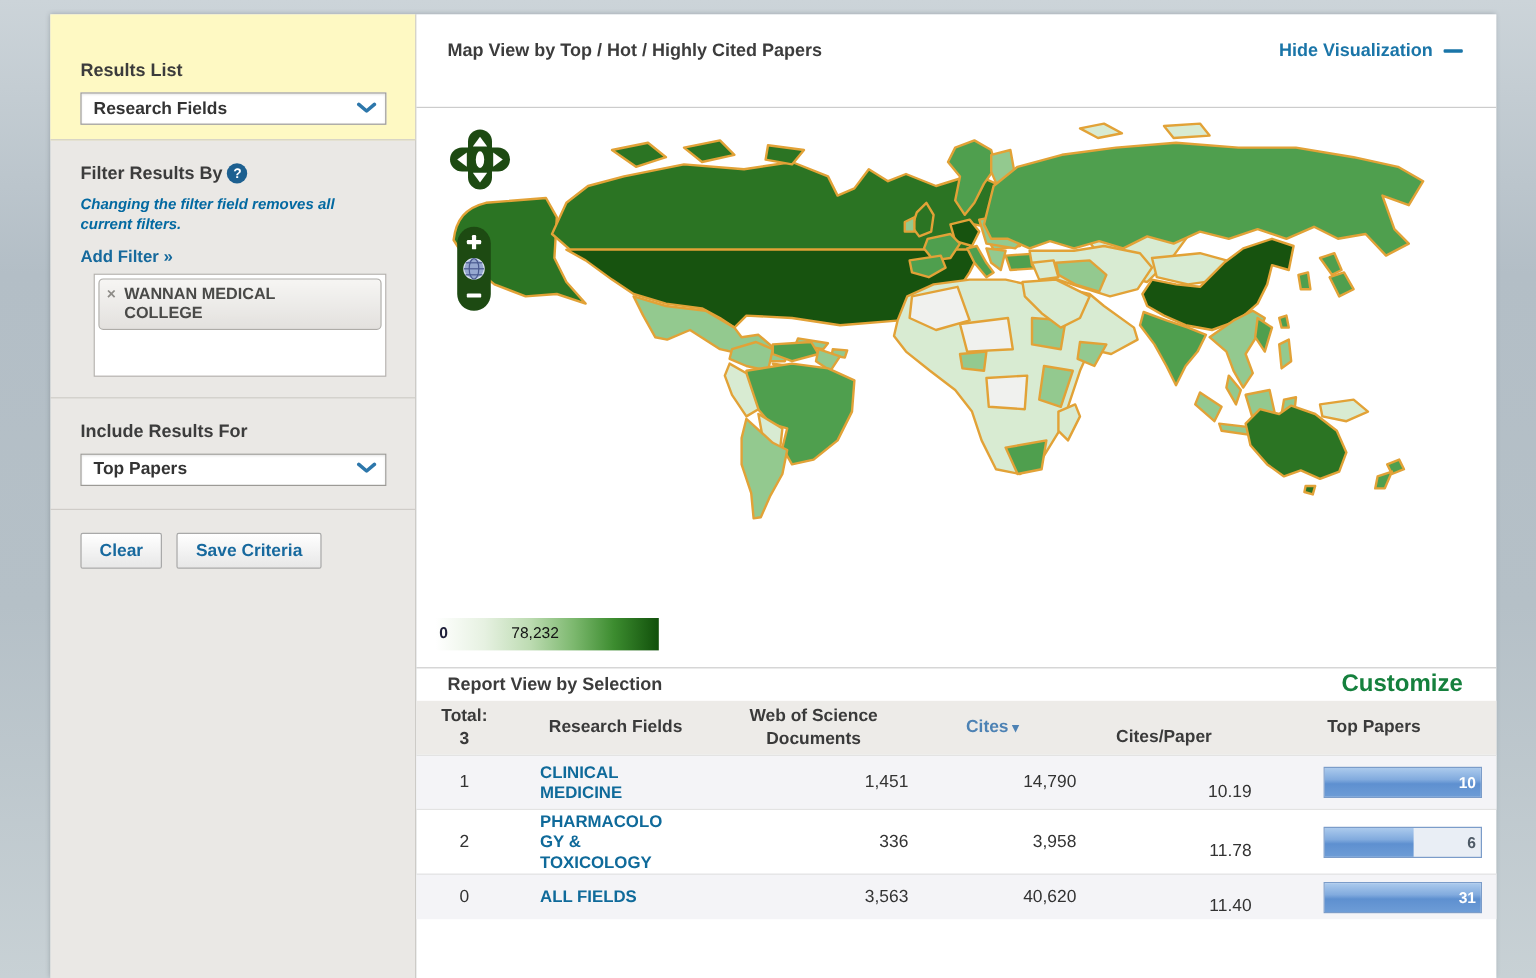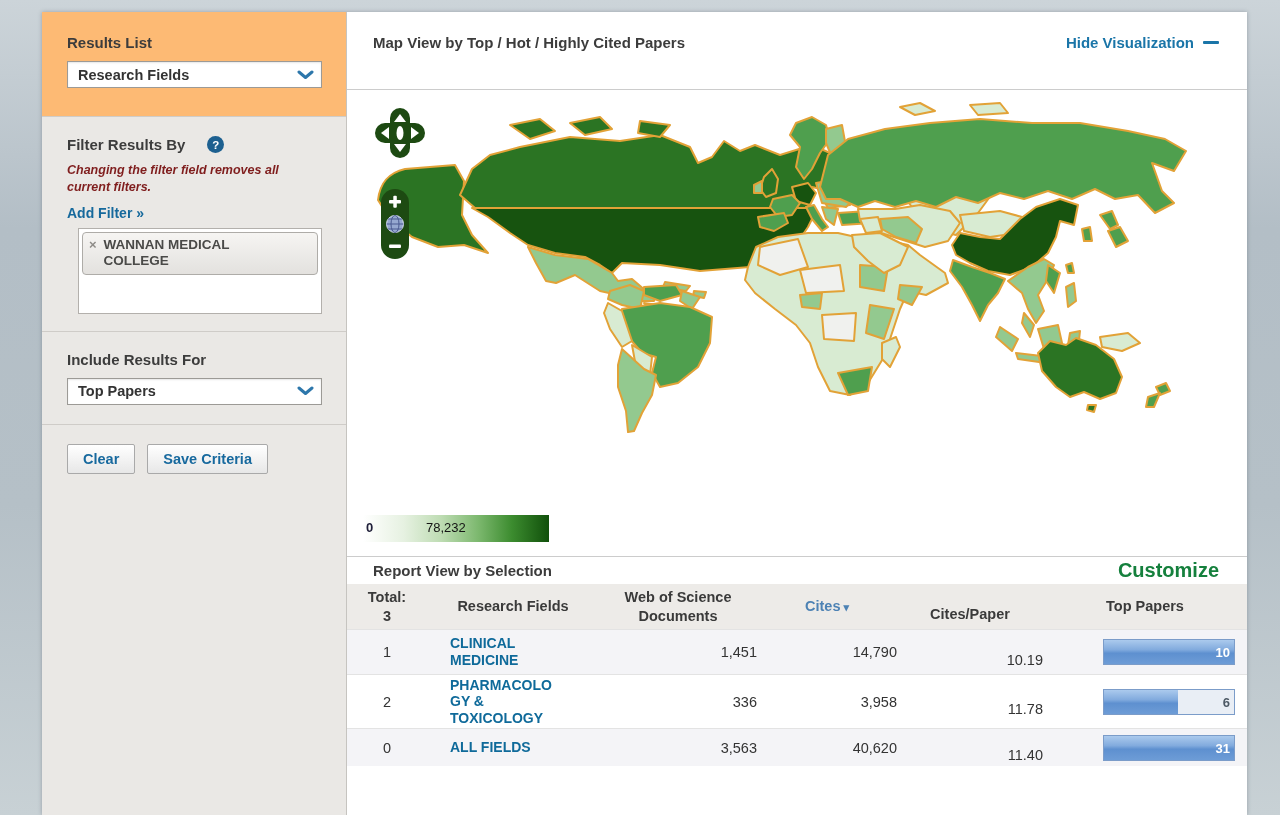--- a/index.html
+++ b/index.html
@@ -8,37 +8,37 @@
     font-family: "Liberation Sans", sans-serif;
     background: linear-gradient(180deg, #ccd4d9 0%, #b3bec6 28%, #b5c0c7 62%, #c8d1d5 100%);
     position: relative;
   }
   .page-content {
     position: absolute; left: 42px; top: 12px; width: 1205px; height: 803px;
     display: flex; box-shadow: 0 0 4px rgba(60,70,80,.35);
   }
   
   .sidebar { width: 305px; background: #eae8e5; border-right: 1px solid #c6c4c0; flex: none; }
-  .side-top { background: #fdba74; border-bottom: 1px solid #cfccc8; padding: 22px 25px 0; height: 105px; }
+  .side-top { background: #fef9c3; border-bottom: 1px solid #cfccc8; padding: 38px 25px 0; height: 105px; }
   .side-h { font-size: 15px; font-weight: bold; color: #3c3c3c; margin-bottom: 10px; }
   .select-box {
     height: 27px; width: 255px; background: #fff; border: 1px solid #9c9a96;
     display: flex; align-items: center; justify-content: space-between;
     padding: 0 7px 0 10px; cursor: pointer; box-shadow: inset 0 1px 2px rgba(0,0,0,.10);
   }
   .select-box .val { font-size: 14.5px; font-weight: bold; color: #333; }
   .filter-section { padding: 19px 25px 0; }
-  .h-row { display: flex; align-items: center; gap: 22px; margin-bottom: 9px; }
+  .h-row { display: flex; align-items: center; gap: 4px; margin-bottom: 9px; }
   .h-row .side-h { margin-bottom: 0; }
   .help-badge {
     width: 17px; height: 17px; border-radius: 50%; background: #1d6090; color: #fff;
     font-size: 11.5px; font-weight: bold; display: flex; align-items: center; justify-content: center;
     cursor: pointer;
   }
-  .note { font-style: italic; font-weight: 600; color: #7f1d1d; font-size: 12.5px; line-height: 1.35; width: 240px; }
+  .note { font-style: italic; font-weight: 600; color: #0369a1; font-size: 12.5px; line-height: 1.35; width: 240px; }
   .add-filter { display: inline-block; margin: 9px 0 7px; color: #16699c; font-weight: bold; font-size: 14px; cursor: pointer; text-decoration: none; }
   .tag-list { margin-left: 11px; width: 244px; height: 86px; background: #fff; border: 1px solid #b3b0ac; padding: 3px; }
   .filter-tag {
     background: linear-gradient(#f6f5f3, #e3e1de); border: 1px solid #aeaca8; border-radius: 4px;
     padding: 4px 8px 5px 6px; display: flex; gap: 7px; align-items: flex-start; cursor: pointer;
   }
   .tag-x { color: #8e8c88; font-size: 13px; font-weight: bold; line-height: 1.2; cursor: pointer; }
   .tag-label { font-size: 13.5px; font-weight: bold; color: #4a4a48; line-height: 1.2; width: 150px; }
   .include-section { border-top: 1px solid #cfccc8; margin-top: 17px; padding: 19px 25px 0; }
   .btn-row { border-top: 1px solid #cfccc8; margin-top: 19px; padding: 19px 25px 0; display: flex; gap: 12px; }

